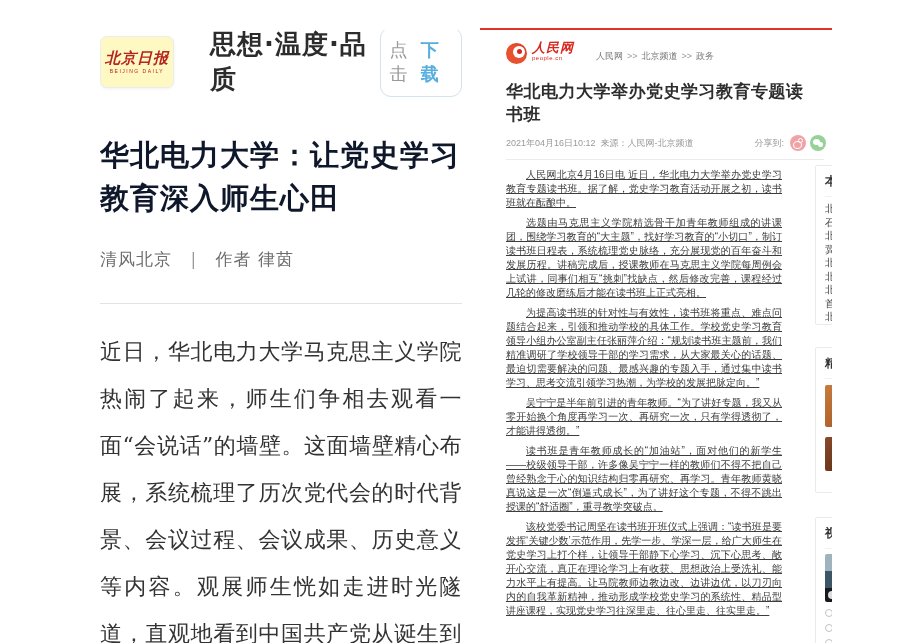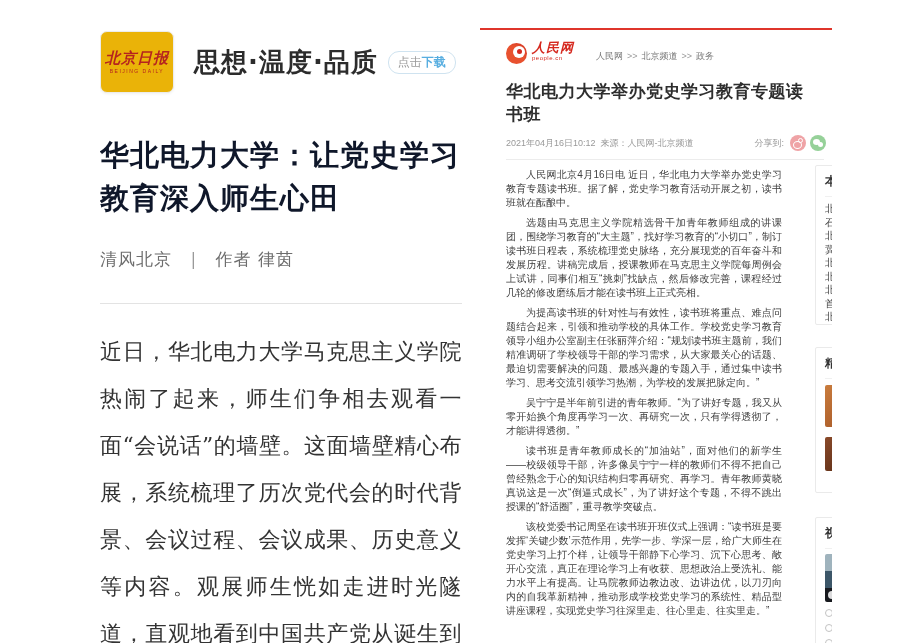--- a/index.html
+++ b/index.html
@@ -4,31 +4,31 @@
 <style>
   * { margin:0; padding:0; box-sizing:border-box; }
   html,body { background:#fff; }
   #canvas { position:relative; width:906px; height:643px; background:#fff; overflow:hidden;
             font-family:"Liberation Sans","DejaVu Sans",sans-serif; }
 
   
   #left-page { position:absolute; left:100px; top:30px; width:362px; height:613px;
                overflow:hidden; font-family:"DejaVu Serif","Liberation Serif",serif; }
   .bd-header { display:flex; align-items:center; gap:20px; height:64px; }
-  .bd-logo-card { width:74px; height:62px; border:1px solid #ececec; border-radius:7px;
+  .bd-logo-card { width:74px; height:52px; border:1px solid #ececec; border-radius:7px;
                   box-shadow:0 1px 3px rgba(0,0,0,.06); display:flex; flex-direction:column;
-                  align-items:center; justify-content:center; background:#eab308; flex:0 0 auto; }
+                  align-items:center; justify-content:center; background:#fef9c3; flex:0 0 auto; }
   .bd-logo-cn { color:#b5241f; font-weight:700; font-size:15px; letter-spacing:1px;
                 font-style:italic; line-height:18px; }
   .bd-logo-en { color:#b5241f; font-size:5px; letter-spacing:1.5px; line-height:8px;
                 font-family:"Liberation Sans",sans-serif; }
-  .bd-slogan-row { display:flex; align-items:center; gap:10px; }
+  .bd-slogan-row { display:flex; gap:10px;margin-left:16px; }
   .bd-slogan { font-size:26px; font-weight:700; color:#2c2c2c; letter-spacing:1px;
                font-family:"DejaVu Sans","Liberation Sans",sans-serif; }
-  .bd-pill { border:1px solid #cfe3f0; border-radius:11px; padding:2px 9px; font-size:12px;
+  .bd-pill { border:1px solid #cfe3f0; border-radius:11px; padding:2px 9px; font-size:18px;
              display:inline-flex; align-items:center; background:#fff;
              font-family:"Liberation Sans",sans-serif; cursor:pointer; }
   .bd-pill .click { color:#9a9a9a; }
   .bd-pill .dl { color:#58aee0; font-weight:700; }
   .bd-title { margin-top:40px; font-size:29px; line-height:43px; color:#0f172a;
               font-weight:600; letter-spacing:1px; }
   .bd-byline { margin-top:28px; font-size:17px; color:#6e6e6e; letter-spacing:1px; }
   .bd-byline .sep { margin:0 12px; color:#9a9a9a; }
   .bd-date { margin-top:8px; font-size:17px; color:#6e6e6e; letter-spacing:1px; }
   .bd-divider { margin-top:32px; border-top:1px solid #e3e3e3; }
@@ -66,21 +66,21 @@
   .share-weibo::after { content:""; position:absolute; right:3px; top:3px; width:3px; height:3px;
                         border:1px solid #fff; border-radius:50%; }
   .share-wechat { background:#96d199; }
   .share-wechat::before { content:""; position:absolute; left:3px; top:4px; width:7px; height:6px;
                           border-radius:50%; background:#fff; }
   .share-wechat::after { content:""; position:absolute; right:3px; bottom:4px; width:5px; height:5px;
                          border-radius:50%; background:#fff; }
   .pd-divider { margin:8px 8px 0 26px; border-top:1px solid #ececec; }
   .pd-article { margin:8px 0 0 26px; width:276px; font-size:10px; line-height:14px;
                 color:#3d3d3d; text-align:justify; }
-  .pd-article p { text-indent:2em; margin-bottom:6px; }
+  .pd-article p { text-indent:2em; margin-bottom:6px;text-decoration:underline; }
 
   
   .sb-box { position:absolute; left:335px; width:86px; border:1px solid #eaeaea;
             border-radius:2px; background:#fff; padding:7px 0 0 9px; overflow:hidden; }
   .sb-box .sb-title { font-size:12px; font-weight:700; color:#333; }
   .sb-box .sb-hr { border-top:1px solid #f0f0f0; margin:6px 0 5px 0; }
   #sb-box1 { top:135px; height:160px; }
   #sb-box1 .sb-item { display:block; font-size:10px; color:#444; line-height:13.5px;
                       white-space:nowrap; cursor:pointer; }
   #sb-box2 { top:317px; height:146px; }

